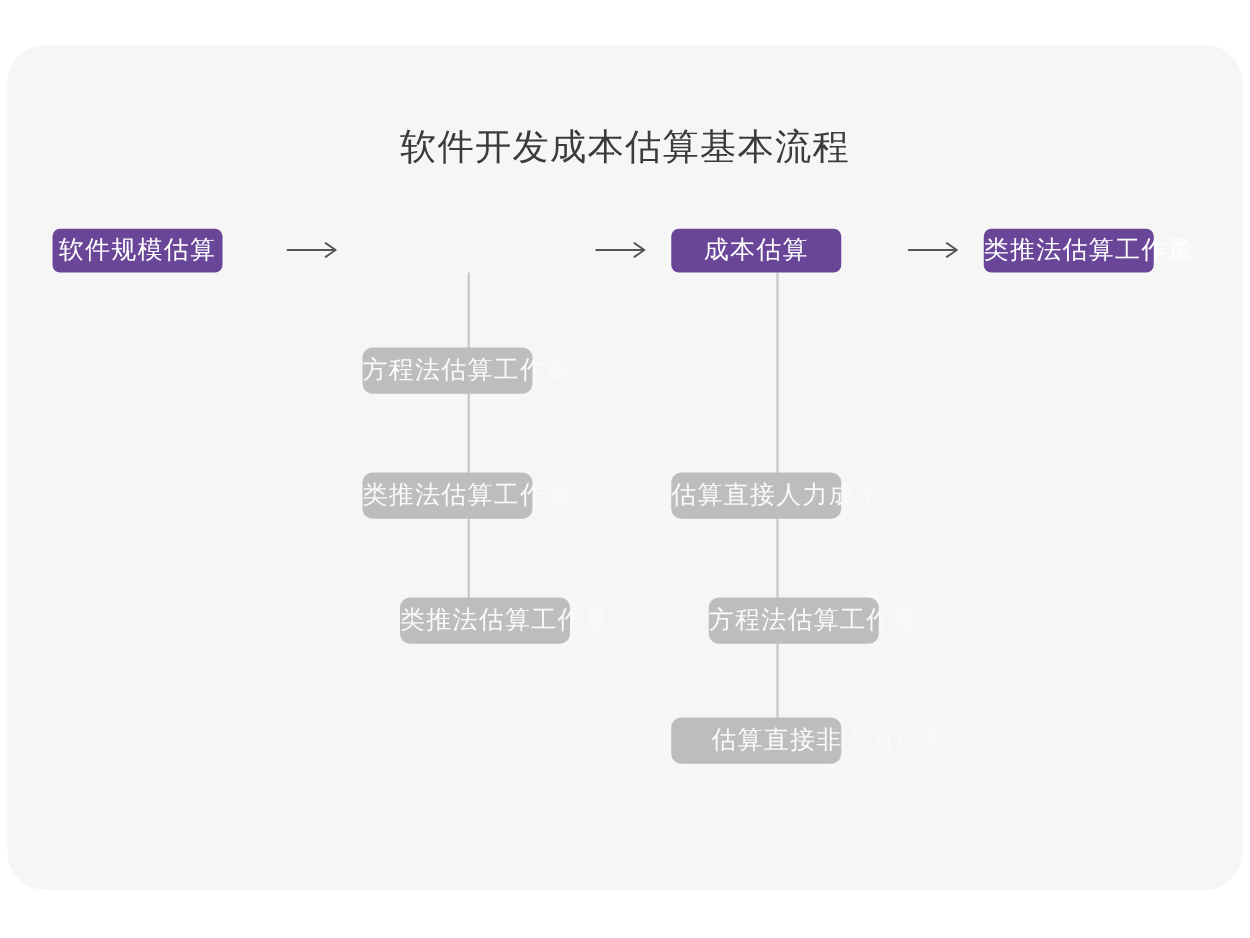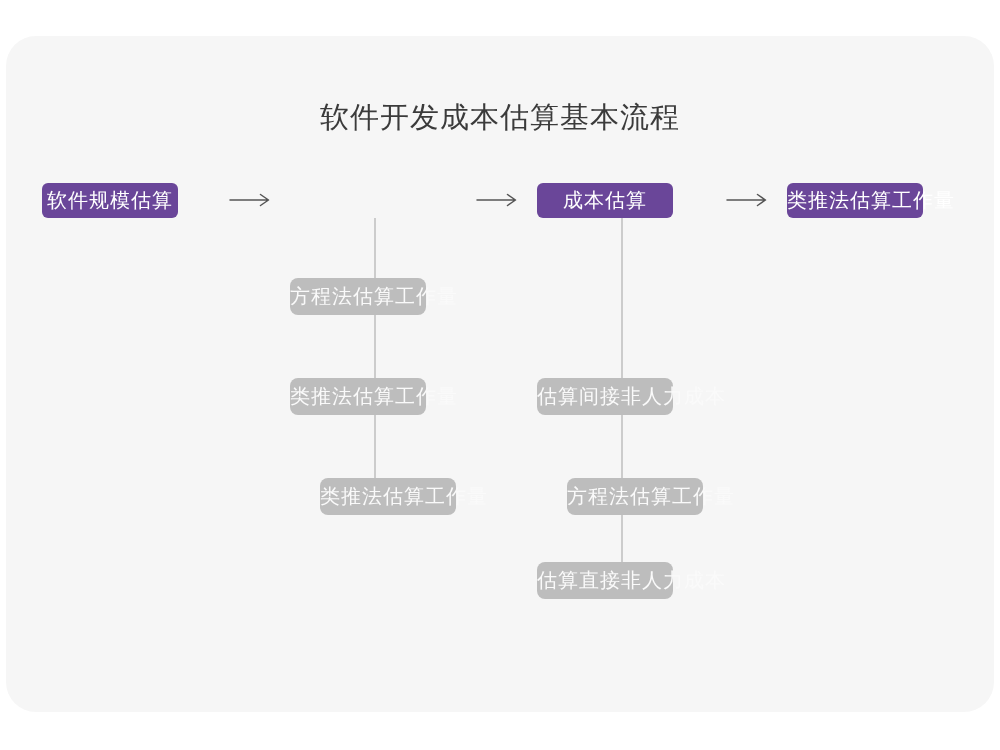--- a/index.html
+++ b/index.html
@@ -57,21 +57,21 @@
   }
   .p1 { left: 36px; }
   .p2 { left: 284px; }
   .p3 { left: 531px; }
   .p4 { left: 781px; }
   .col-work { left: 284px; text-align: center; }
   .col-cost { left: 531px; }
   .r1 { top: 242px; }
   .r2 { top: 342px; }
   .r3 { top: 442px; margin-left: 30px; }
-  .r4 { top: 526px; }
+  .r4 { top: 538px; padding-left: 32px; }
   .connector {
     position: absolute;
     width: 2px;
     background: #cccccc;
     z-index: 1;
   }
   .conn-work { left: 368px; top: 182px; height: 262px; }
   .conn-cost { left: 615px; top: 182px; height: 362px; }
   .arrow {
     position: absolute;
@@ -115,18 +115,18 @@
           <path d="M2 8 H40 M32.5 2.5 L40.5 8 L32.5 13.5" stroke="#555555" fill="none" stroke-width="1.5" stroke-linecap="round" stroke-linejoin="round"></path>
         </svg>
     </span>
 
     <div class="node primary p4">类推法估算工作量</div>
 
     <div class="node secondary col-work r1">方程法估算工作量</div>
     <div class="node secondary col-work r2">类推法估算工作量</div>
     <div class="node secondary col-work r3">类推法估算工作量</div>
 
-    <div class="node secondary col-cost r2">估算间接非人力成本</div>
+    <div class="node secondary col-cost r2">估算直接人力成本</div>
     <div class="node secondary col-cost r3">方程法估算工作量</div>
     <div class="node secondary col-cost r4">估算直接非人力成本</div>
 
   </div>
 </div>
 
 </body></html>

